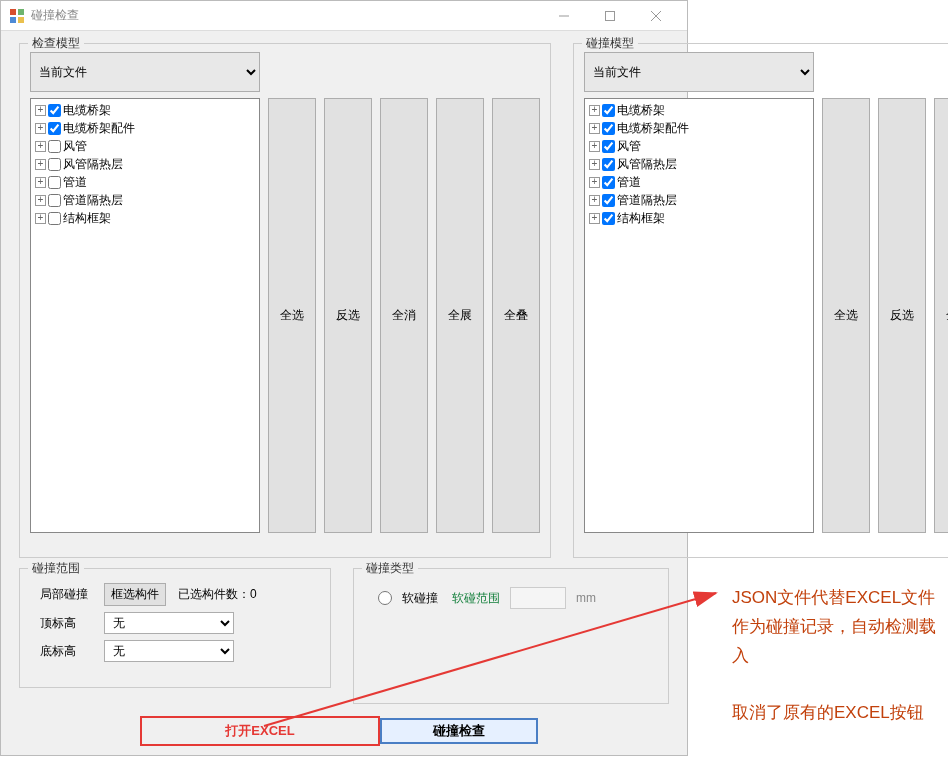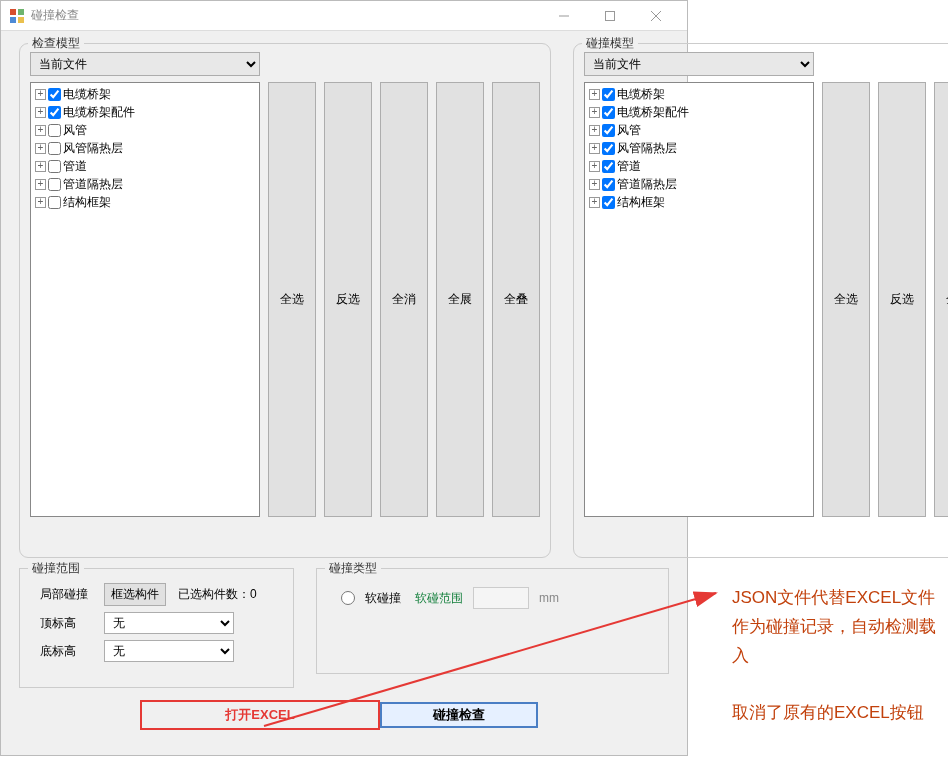--- a/index.html
+++ b/index.html
@@ -69,25 +69,24 @@
       position: absolute;
       top: -9px;
       left: 8px;
       background: #f0f0f0;
       padding: 0 4px;
       color: #333;
     }
     .model-group {
       flex: 1;
       min-height: 515px;
-      border-radius: 9px;
     }
     .modelselect {
       width: 230px;
-      height: 24px;
+      height: 40px;
       background: #e8e8e8;
       border: 1px solid #adadad;
       font-size: 12px;
       padding: 2px 4px;
       margin-bottom: 6px;
     }
     .model-inner {
       display: flex;
       gap: 8px;
     }
@@ -136,26 +135,26 @@
       font-size: 12px;
       min-width: 48px;
       text-align: center;
       cursor: default;
     }
     .row-bottom {
       display: flex;
       gap: 22px;
     }
     .range-group {
-      width: 275px;
+      width: 312px;
       height: 120px;
     }
     .type-group {
       flex: 1;
-      height: 106px;
+      height: 136px;
     }
     .range-row {
       display: flex;
       align-items: center;
       gap: 12px;
       margin: 6px 10px;
     }
     .lbl { min-width: 52px; }
     .sel {
       width: 130px;

